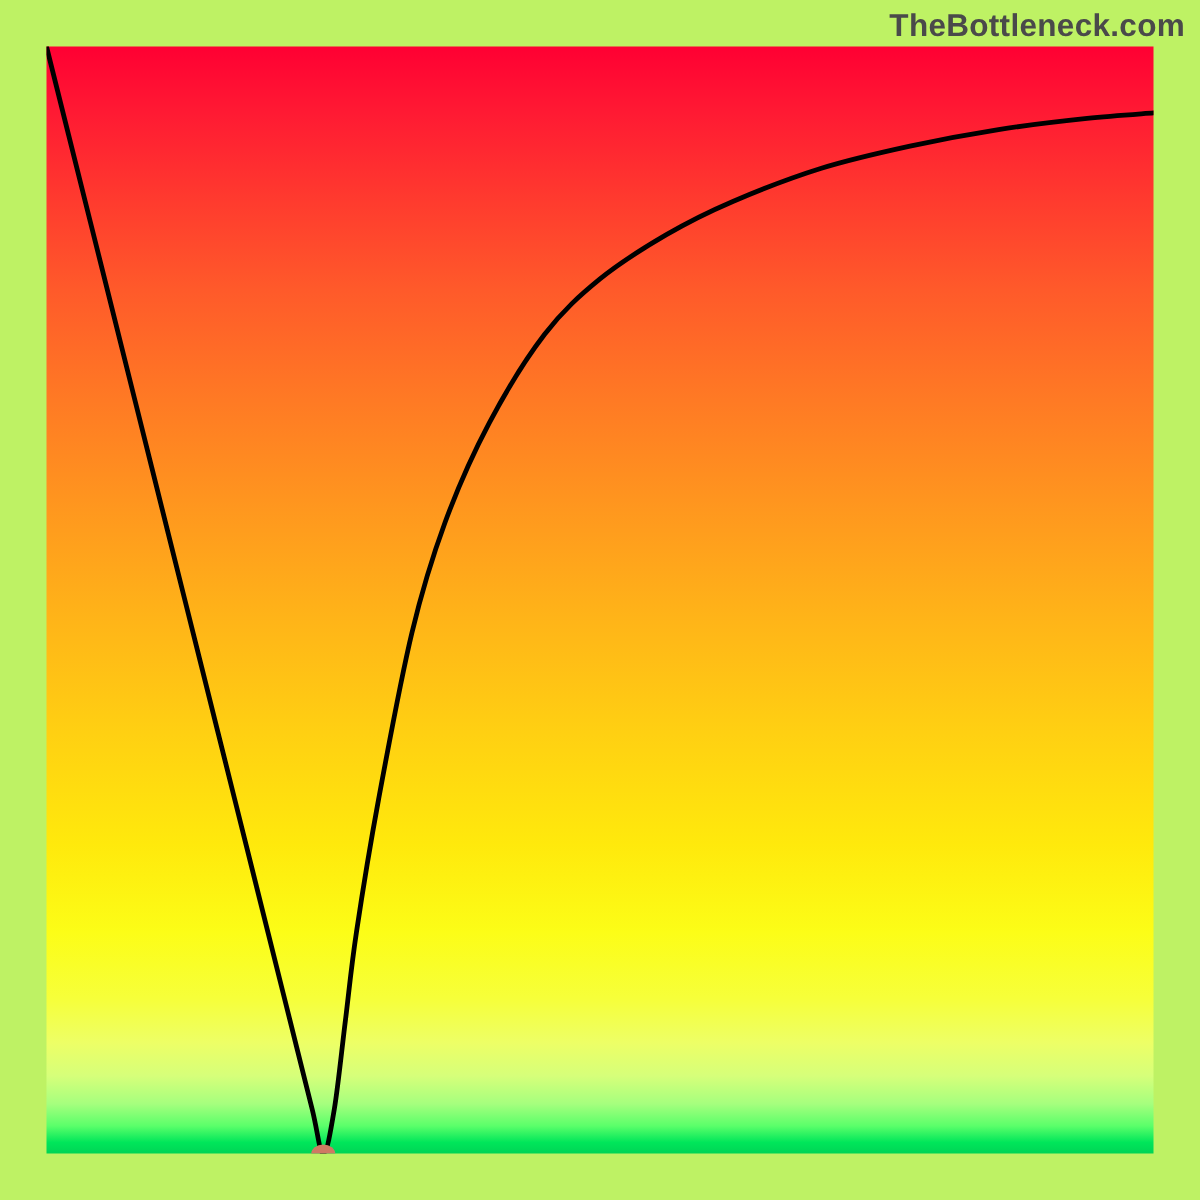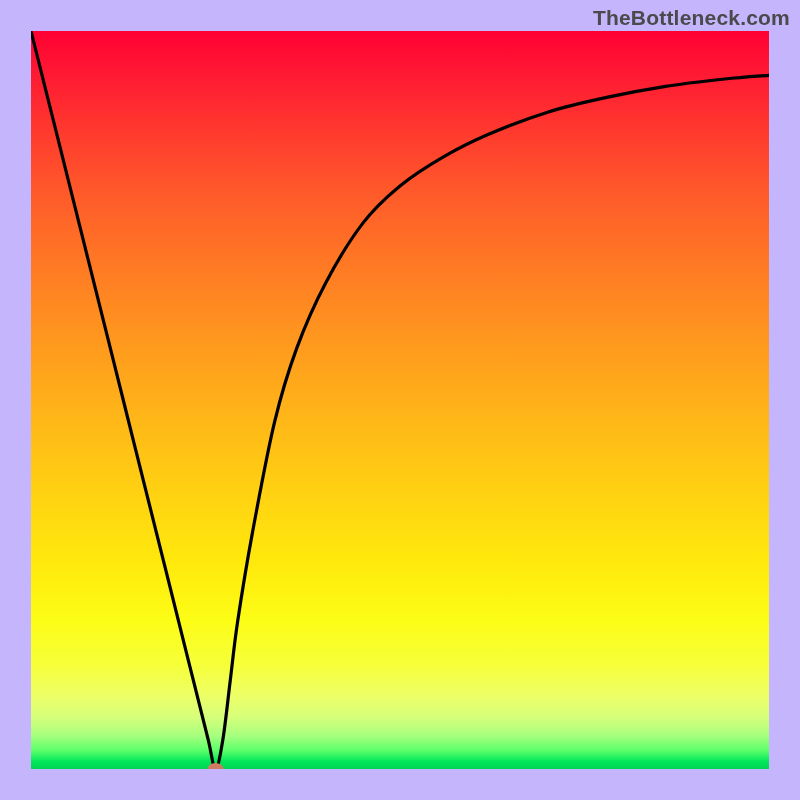--- a/index.html
+++ b/index.html
@@ -8,21 +8,21 @@
     width: 800px;
     height: 800px;
     overflow: hidden;
     background: #000;
     font-family: Arial, Helvetica, sans-serif;
   }
   .frame {
     position: relative;
     width: 800px;
     height: 800px;
-    background: #c4b5fd;
+    background: #bef264;
   }
   .plot-area {
     position: absolute;
     left: 31px;
     top: 31px;
     width: 738px;
     height: 738px;
     
     background: linear-gradient(to bottom,
       #ff0033 0%,

